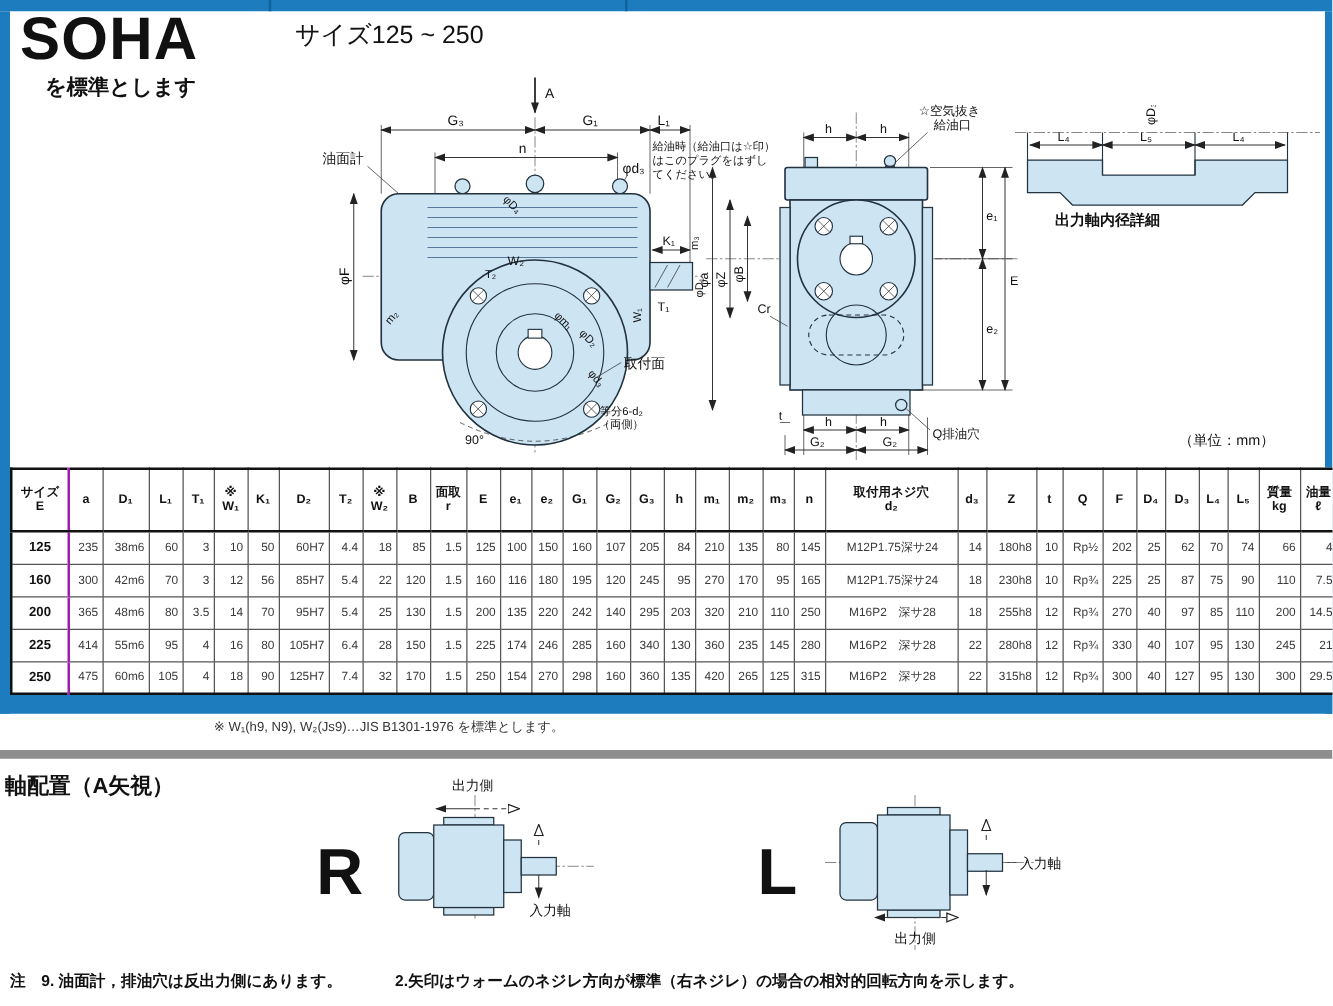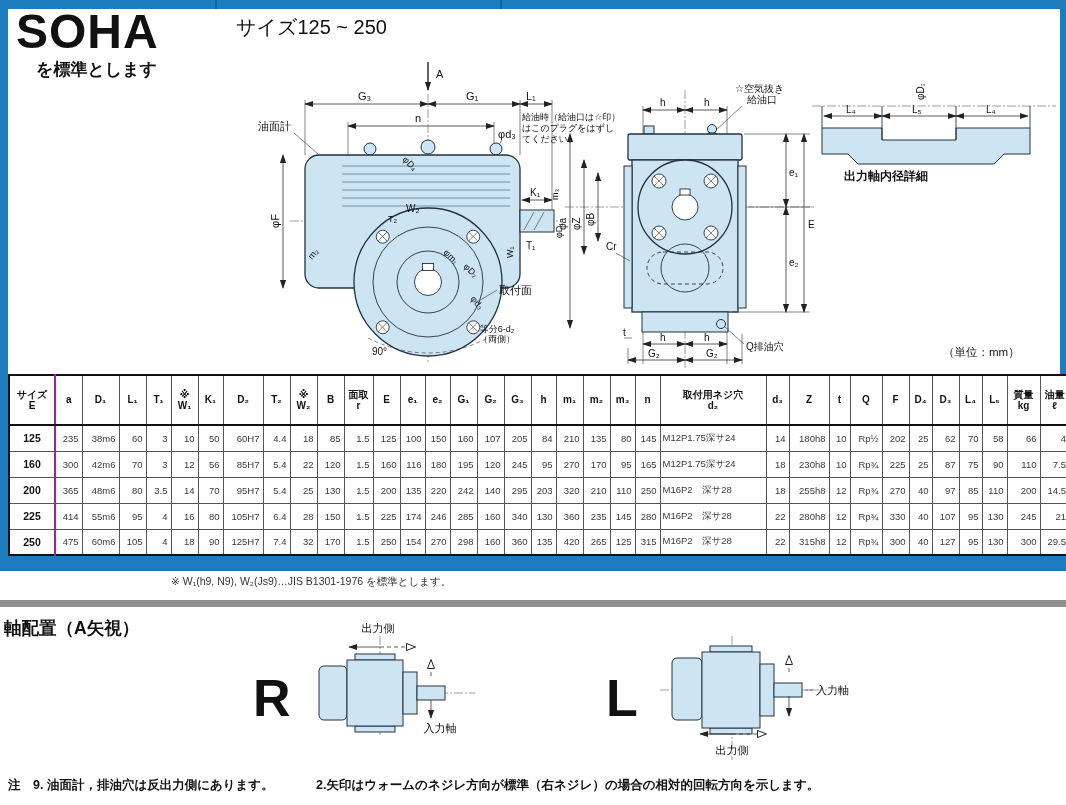--- a/index.html
+++ b/index.html
@@ -25,21 +25,21 @@
   .bnote{top:777px;font-size:12.5px;font-weight:bold}
   
   table.spec{position:absolute;left:8px;top:374px;width:1052px;border-collapse:collapse;
              table-layout:fixed;border:2px solid #111;background:#fff}
   .spec th,.spec td{border:1px solid #555;overflow:hidden;white-space:nowrap}
   .spec thead th{font-weight:bold;text-align:center;vertical-align:middle;white-space:pre-line;
                  font-size:10px;line-height:1.12;height:50px;color:#111;border-bottom:2px solid #111}
   .spec thead th:first-child,.spec tbody th{border-right:2px solid #a21caf}
   .spec tbody th{font-weight:bold;font-size:10.5px;text-align:center;height:26px}
   .spec td{text-align:right;padding:0 3px 0 0;font-size:9.5px;color:#3a3a3a;height:26px}
-  .spec td.thread{text-align:left;padding:0 0 0 2px}
+  .spec td.thread{text-align:center;padding:0 0 0 2px}
   
   .ol{fill:#cde4f2;stroke:#22323f;stroke-width:1.3}
   .ol2{fill:#cde4f2;stroke:#22323f;stroke-width:1}
   .wh{fill:#fff;stroke:#22323f;stroke-width:0.9}
   .ln{stroke:#22323f;stroke-width:0.9;fill:none}
   .rib{stroke:#56789a;stroke-width:0.8}
   .cl{stroke:#777;stroke-width:0.7;fill:none;stroke-dasharray:9 2 2 2}
   .dim{stroke:#333;stroke-width:0.8;fill:none}
   .ext{stroke:#333;stroke-width:0.6;fill:none}
   .dash{stroke-dasharray:4 3}
@@ -394,21 +394,21 @@
         <td>145</td>
         <td class="thread">M12P1.75深サ24</td>
         <td>14</td>
         <td>180h8</td>
         <td>10</td>
         <td>Rp½</td>
         <td>202</td>
         <td>25</td>
         <td>62</td>
         <td>70</td>
-        <td>58</td>
+        <td>74</td>
         <td>66</td>
         <td>4</td>
       </tr>
       <tr>
         <th>160</th>
         <td>300</td>
         <td>42m6</td>
         <td>70</td>
         <td>3</td>
         <td>12</td>

